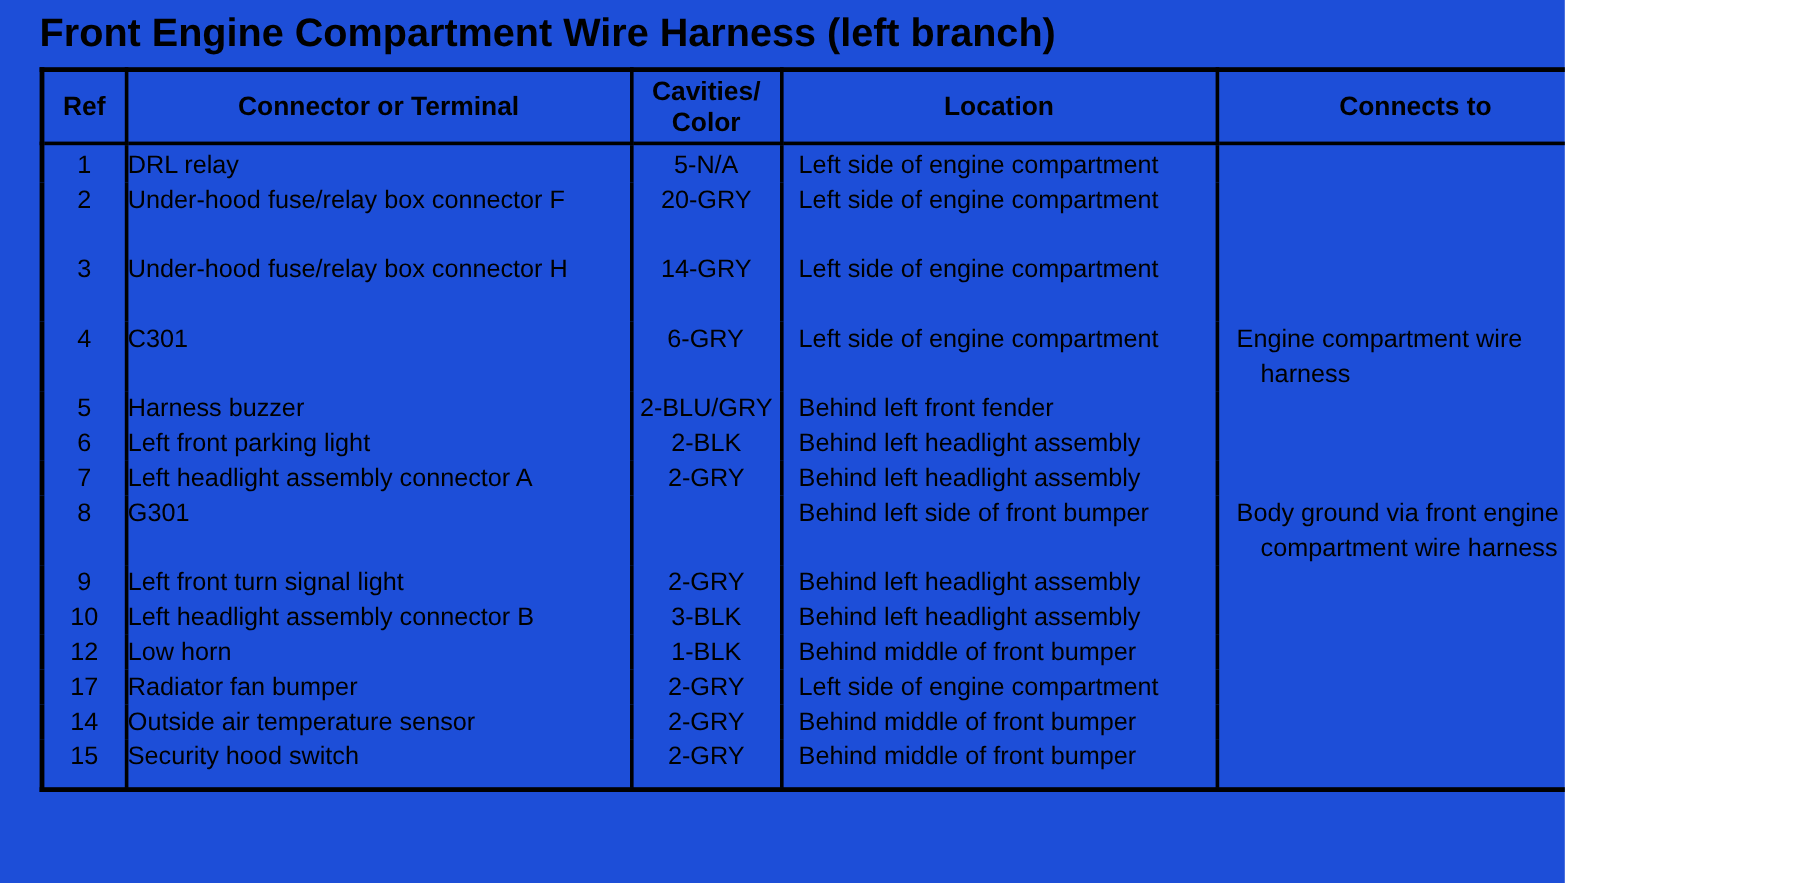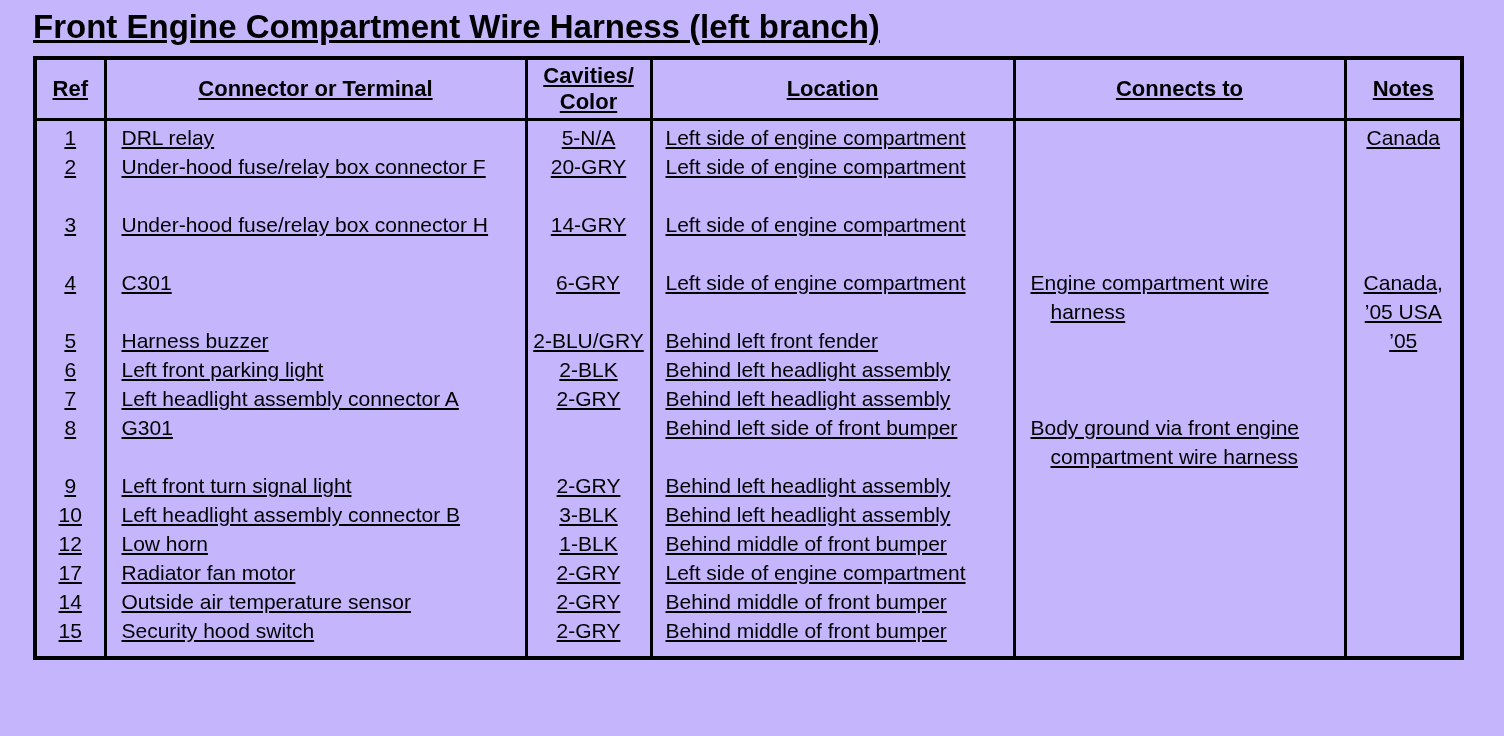--- a/index.html
+++ b/index.html
@@ -3,25 +3,24 @@
 <meta charset="utf-8">
 <style>
   * { margin: 0; padding: 0; box-sizing: border-box; }
   html, body {
     width: 1504px;
     background: #ffffff;
     color: #000000;
     font-family: "Liberation Sans", sans-serif;
   }
   .page {
-    width: 1504px;
+    width: 1304px;
     height: 736px;
-    background: #c4b5fd;
+    background: #1d4ed8;
     overflow: hidden;
-    text-decoration: underline;
   }
   .doc-title {
     margin: 8px 0 0 33px;
     font-size: 33px;
     font-weight: bold;
     letter-spacing: 0px;
     white-space: nowrap;
   }
   table.harness {
     margin: 10px 0 0 33px;
@@ -54,21 +53,21 @@
     font-size: 21px;
     line-height: 29px;
     vertical-align: top;
     padding: 0;
   }
   tbody tr:first-child td { padding-top: 2px; }
   tbody tr:last-child  td { padding-bottom: 11px; }
   tr.gap-after td { padding-bottom: 29px; }
 
   td.col-ref  { text-align: center; }
-  td.col-conn { padding-left: 15px; }
+  td.col-conn { }
   td.col-cav  { text-align: center; white-space: pre-line; }
   td.col-cav.flush-right { padding-right: 1px; }
   td.col-loc .cell,
   td.col-cto .cell {
     white-space: pre-line;
     text-align: left;
   }
   td.col-loc .cell { padding-left: 33px; text-indent: -20px; }
   td.col-cto .cell { padding-left: 35px; text-indent: -20px; }
   td.col-notes { text-align: center; white-space: pre-line; }
@@ -280,21 +279,21 @@
     <td class="col-cto">
             <div class="cell"></div>
           </td>
     <td class="col-notes"><div class="cell"></div></td>
   </tr>
         <tr>
     <td class="col-ref">
             <div class="cell">17</div>
           </td>
     <td class="col-conn">
-            <div class="cell">Radiator fan motor</div>
+            <div class="cell">Radiator fan bumper</div>
           </td>
     <td class="col-cav"><div class="cell">2-GRY</div></td>
     <td class="col-loc">
             <div class="cell">Left side of engine compartment</div>
           </td>
     <td class="col-cto">
             <div class="cell"></div>
           </td>
     <td class="col-notes"><div class="cell"></div></td>
   </tr>

